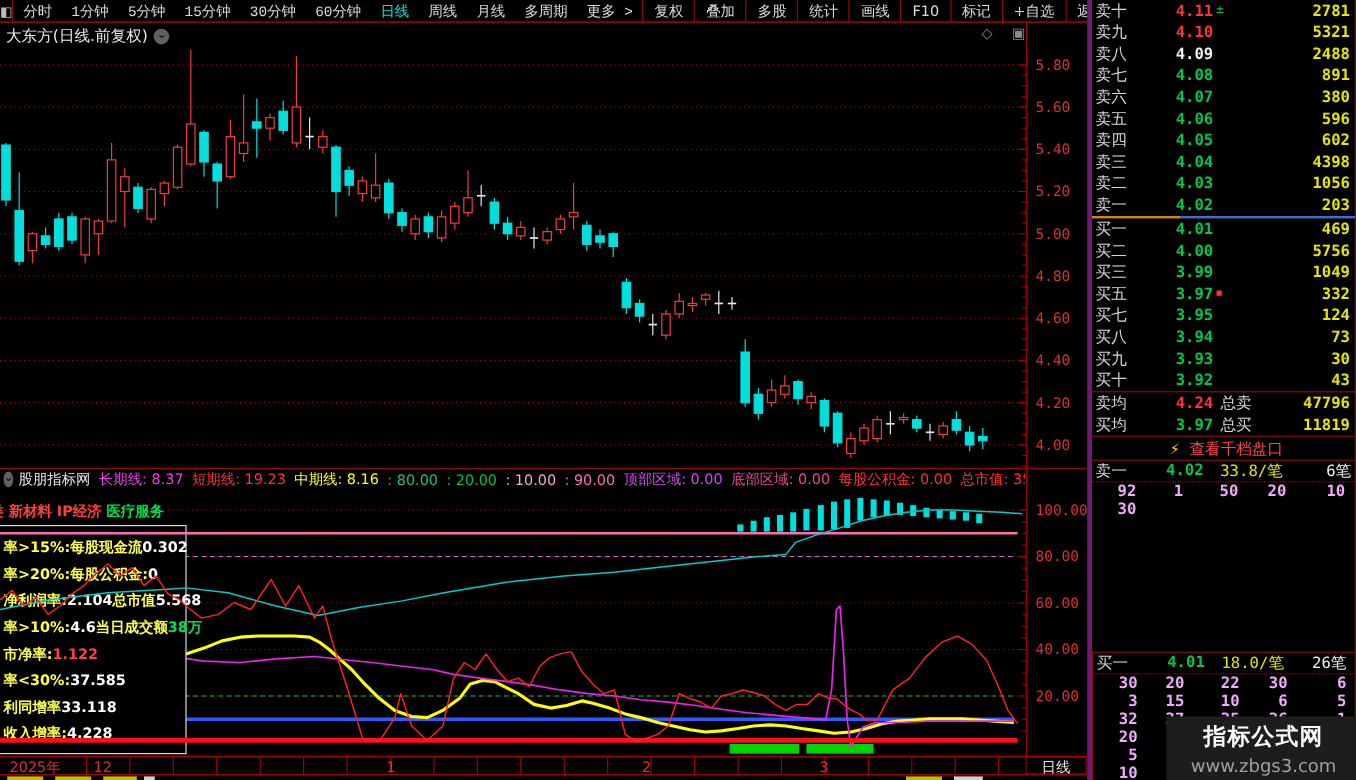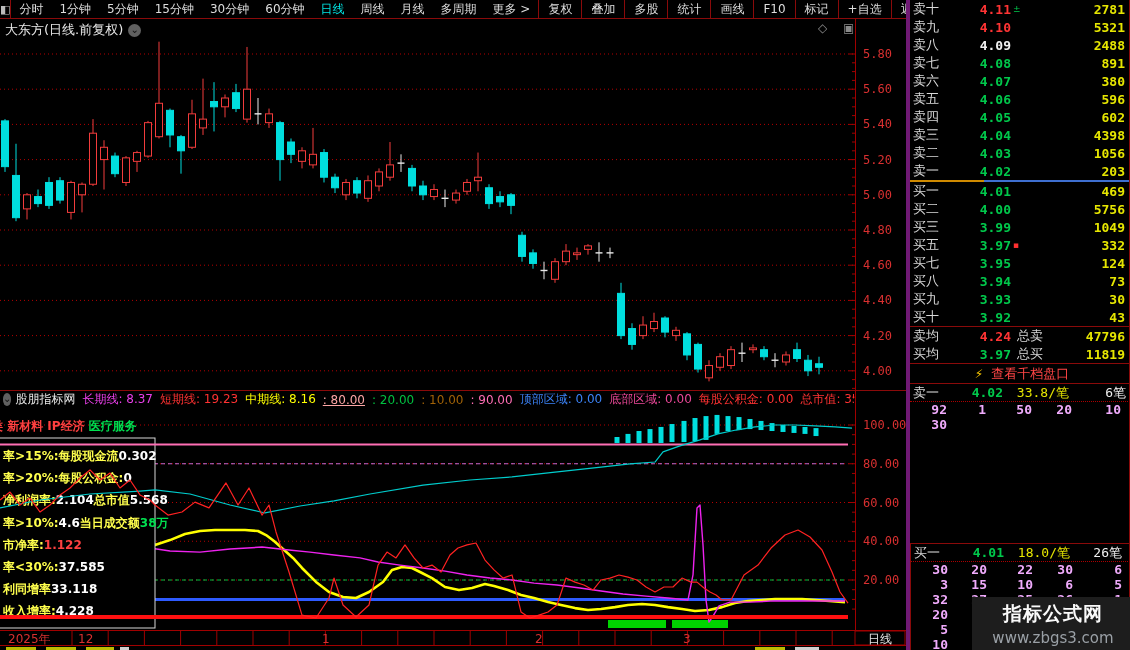--- a/index.html
+++ b/index.html
@@ -3,21 +3,21 @@
 <meta charset="utf-8">
 <style>
   html,body{margin:0;padding:0;background:#000;}
   #app{position:relative;width:1130px;height:650px;background:#000;overflow:hidden;
        font-family:"DejaVu Sans","Liberation Sans",sans-serif;}
   
   #topbar{position:absolute;left:0;top:0;width:906px;height:18px;background:#000;
           border-bottom:1px solid #8a0a0a;display:flex;align-items:center;font-size:12px;color:#ddd;}
   #topbar .iconcell{width:20px;height:18px;display:flex;align-items:center;justify-content:center;
           border-right:1px solid #8a0a0a;color:#bbb;font-size:11px;}
-  #tb-left{display:flex;align-items:center;}
+  #tb-left{display:flex;align-items:center;font-family:Liberation Mono, monospace;}
   #tb-left .mi{padding:0 8px;cursor:default;white-space:nowrap;}
   #tb-left .mi.active{color:#00e5e5;}
   #tb-right{display:flex;align-items:center;margin-left:auto;height:18px;}
   #tb-right .mi{padding:0 9px;height:18px;line-height:18px;border-left:1px solid #8a0a0a;white-space:nowrap;}
   #tb-right .mi:last-child{border-right:1px solid #8a0a0a;}
   
   #title-row{position:absolute;left:5px;top:21px;color:#e8e8e8;font-size:13px;display:flex;align-items:center;z-index:5;}
   .circ-ico{display:inline-block;width:13px;height:13px;border-radius:50%;background:#606060;color:#111;
             font-size:10px;line-height:12px;text-align:center;margin-left:5px;}
   #corner-icons{position:absolute;left:818px;top:21px;color:#8a8a8a;font-size:12px;z-index:5;letter-spacing:6px;}
@@ -580,25 +580,25 @@
     <span class="circ-ico">⌄</span>
   </div>
   <div id="corner-icons">◇ ▣</div>
 
   <div id="ind-header">
     <span class="circ-ico" style="margin:0 4px 0 3px">⌄</span>
     <span class="src">股朋指标网</span>
   <span class="seg" style="color: rgb(233, 63, 233);">长期线: 8.37</span>
       <span class="seg" style="color: rgb(255, 50, 50);">短期线: 19.23</span>
       <span class="seg" style="color: rgb(255, 255, 0);">中期线: 8.16</span>
-      <span class="seg" style="color: #fca5a5; text-decoration: underline;">: 80.00</span>
+      <span class="seg" style="color: #22c55e;">: 80.00</span>
       <span class="seg" style="color: rgb(0, 192, 64);">: 20.00</span>
-      <span class="seg" style="color: #a16207;">: 10.00</span>
+      <span class="seg" style="color: #f9a8d4;">: 10.00</span>
       <span class="seg" style="color: rgb(255, 110, 180);">: 90.00</span>
-      <span class="seg" style="color: #3b82f6;">顶部区域: 0.00</span>
+      <span class="seg" style="color: #d946ef;">顶部区域: 0.00</span>
       <span class="seg" style="color: #ec4899;">底部区域: 0.00</span>
       <span class="seg" style="color: rgb(255, 50, 50);">每股公积金: 0.00</span>
       <span class="seg" style="color: rgb(255, 50, 50);">总市值: 35.57</span>
     </div>
 
   <div id="rpanel">
     <div id="sell-rows">
         <div class="ob-row">
           <span class="lbl">卖十</span>
           <span class="prc p-red">4.11</span>

